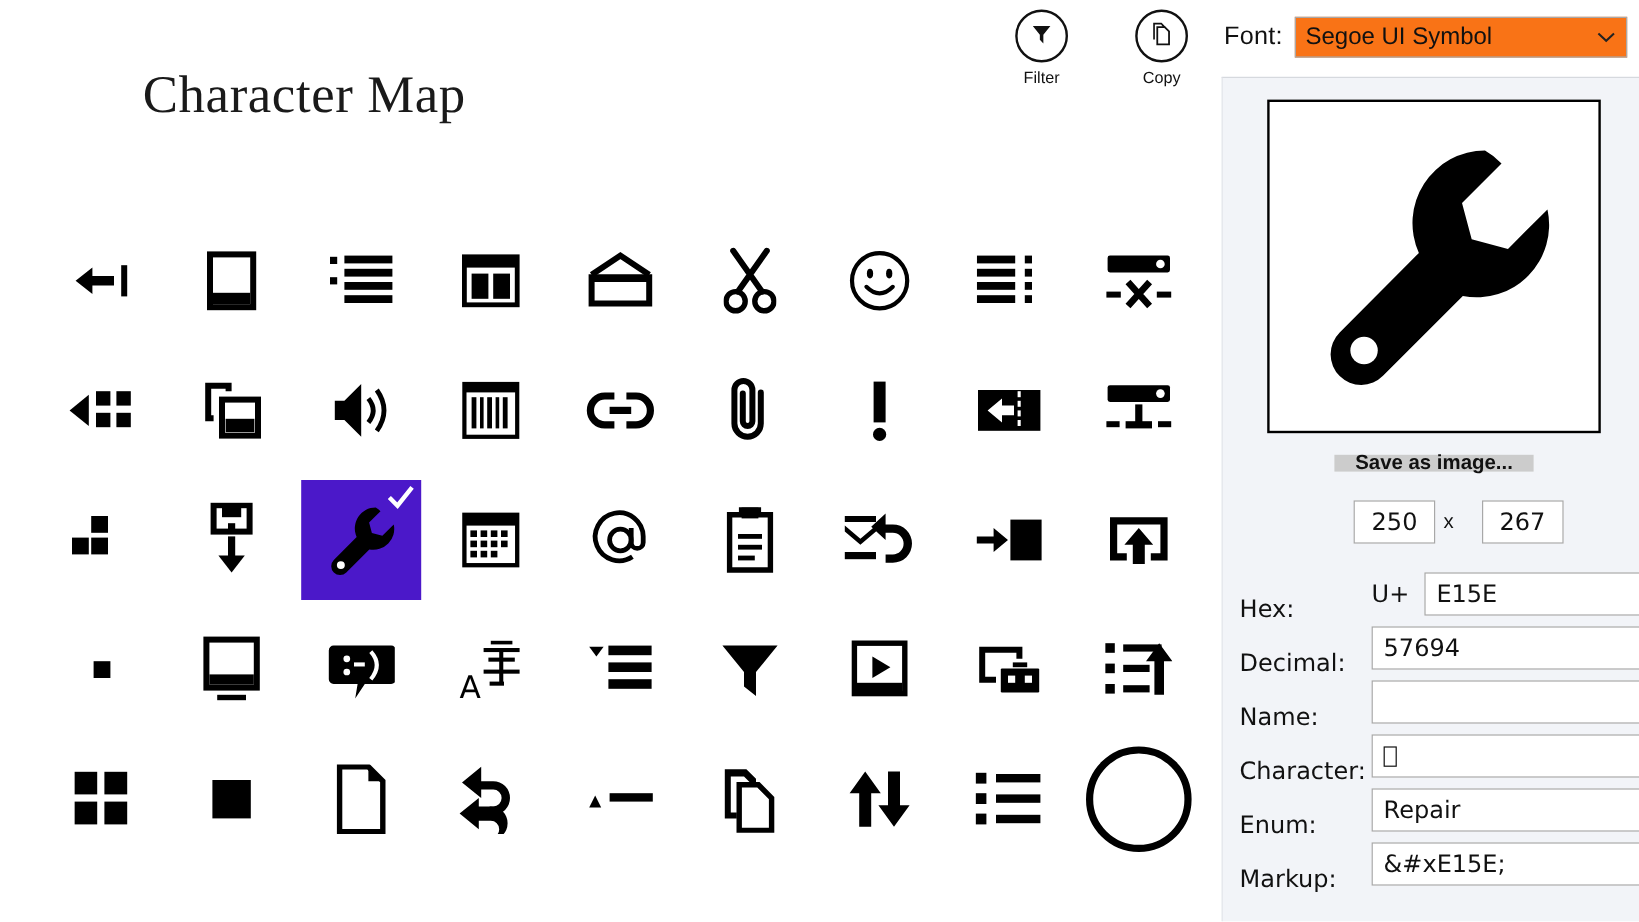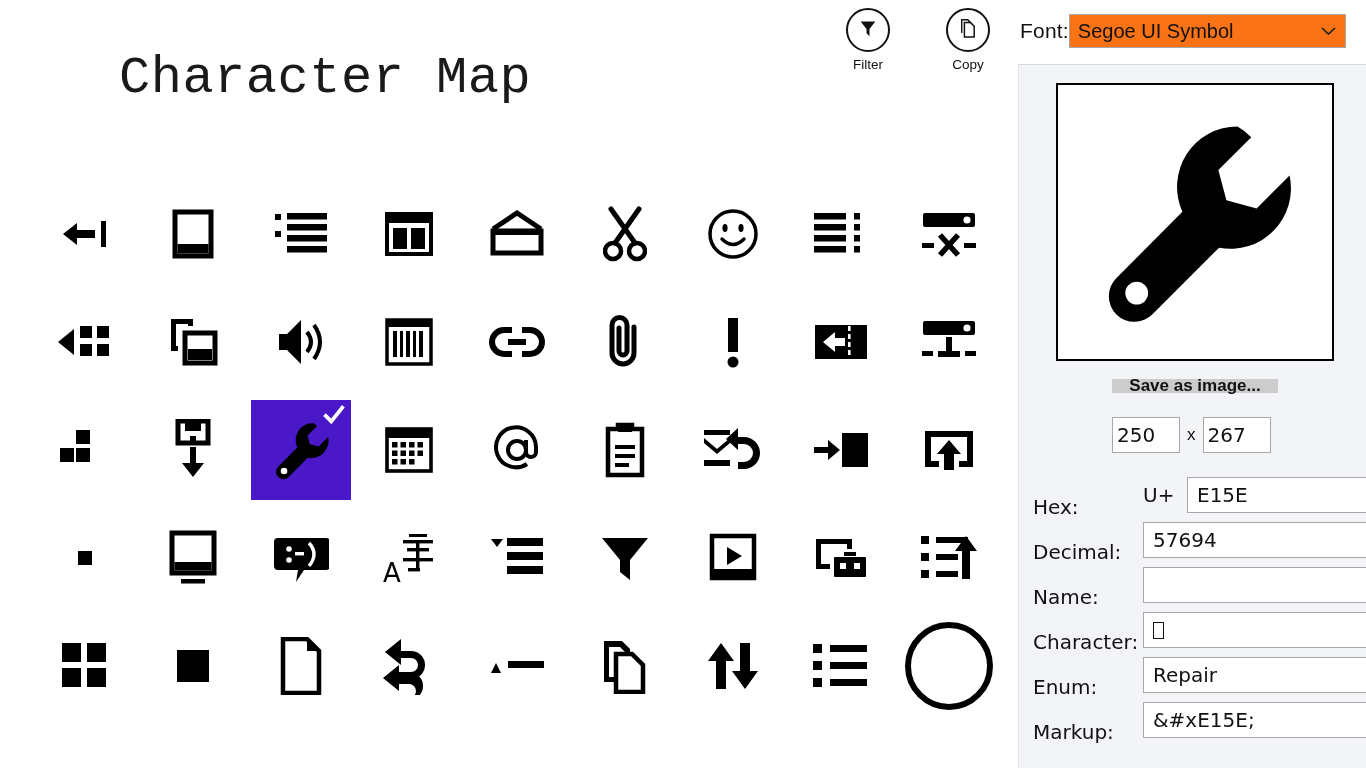--- a/index.html
+++ b/index.html
@@ -26,41 +26,41 @@
   .cmd-label {
     margin-top: 5px; font-size: 13.5px; line-height: 16px;
     color: #111; font-family: "Liberation Sans", sans-serif;
   }
   #btn-filter { left: 828px; }
   #btn-copy   { left: 928px; }
 
   
   .font-row {
     position: absolute; left: 1020px; top: 14px;
-    display: flex; align-items: center; 
+    display: flex; align-items: center; gap: 10px;
   }
   .font-label { font-size: 21px; color: #111; letter-spacing: .2px; }
   .font-select {
     width: 277px; height: 34px;
     border: 1px solid #a8a8a8; background: #f97316;
     display: flex; align-items: center; padding: 0 8px;
     position: relative; cursor: pointer;
   }
   .font-select .sel-text {
     font-size: 20px; color: #111; white-space: nowrap;
     overflow: hidden; text-overflow: ellipsis; flex: 1;
   }
   .font-select .chev { margin-left: 6px; line-height: 0; }
 
   
   .title {
     position: absolute; left: 119px; top: 48px;
-    font-size: 52px; font-weight: 300; letter-spacing: .5px;
+    font-size: 44px; font-weight: 300; letter-spacing: .5px;
     color: #1a1a1a; line-height: 62px;
-    font-family: Liberation Mono, monospace;
+    font-family: Liberation Serif, serif;
   }
 
   
   .grid-wrap {
     position: absolute; left: 0px; top: 180px;
     width: 1018px; height: 588px; overflow: hidden;
   }
   .grid {
     display: grid;
     grid-template-columns: repeat(9, 108px);
@@ -107,22 +107,23 @@
     cursor: pointer;
   }
   .size-row {
     position: absolute; left: 93px; top: 352px;
     display: flex; align-items: center; gap: 7px;
   }
   .size-input {
     width: 68px; height: 36px;
     background: #ffffff; border: 1px solid #a8a8a8;
     font-size: 20px; color: #111;
-    display: flex; align-items: center; padding-left: 4px;
+    display: flex; align-items: center; padding-left: 14px;
     font-family: "DejaVu Sans", sans-serif;
+    margin-left: 16px;
   }
   .size-x { font-size: 17px; color: #111; }
 
   .fields { position: absolute; left: 14px; top: 412px; width: 334px; }
   .field-row {
     display: flex; align-items: center;
     height: 36px; margin-bottom: 9px;
   }
   .field-label {
     width: 110px; text-align: left; padding-left: 0px;

